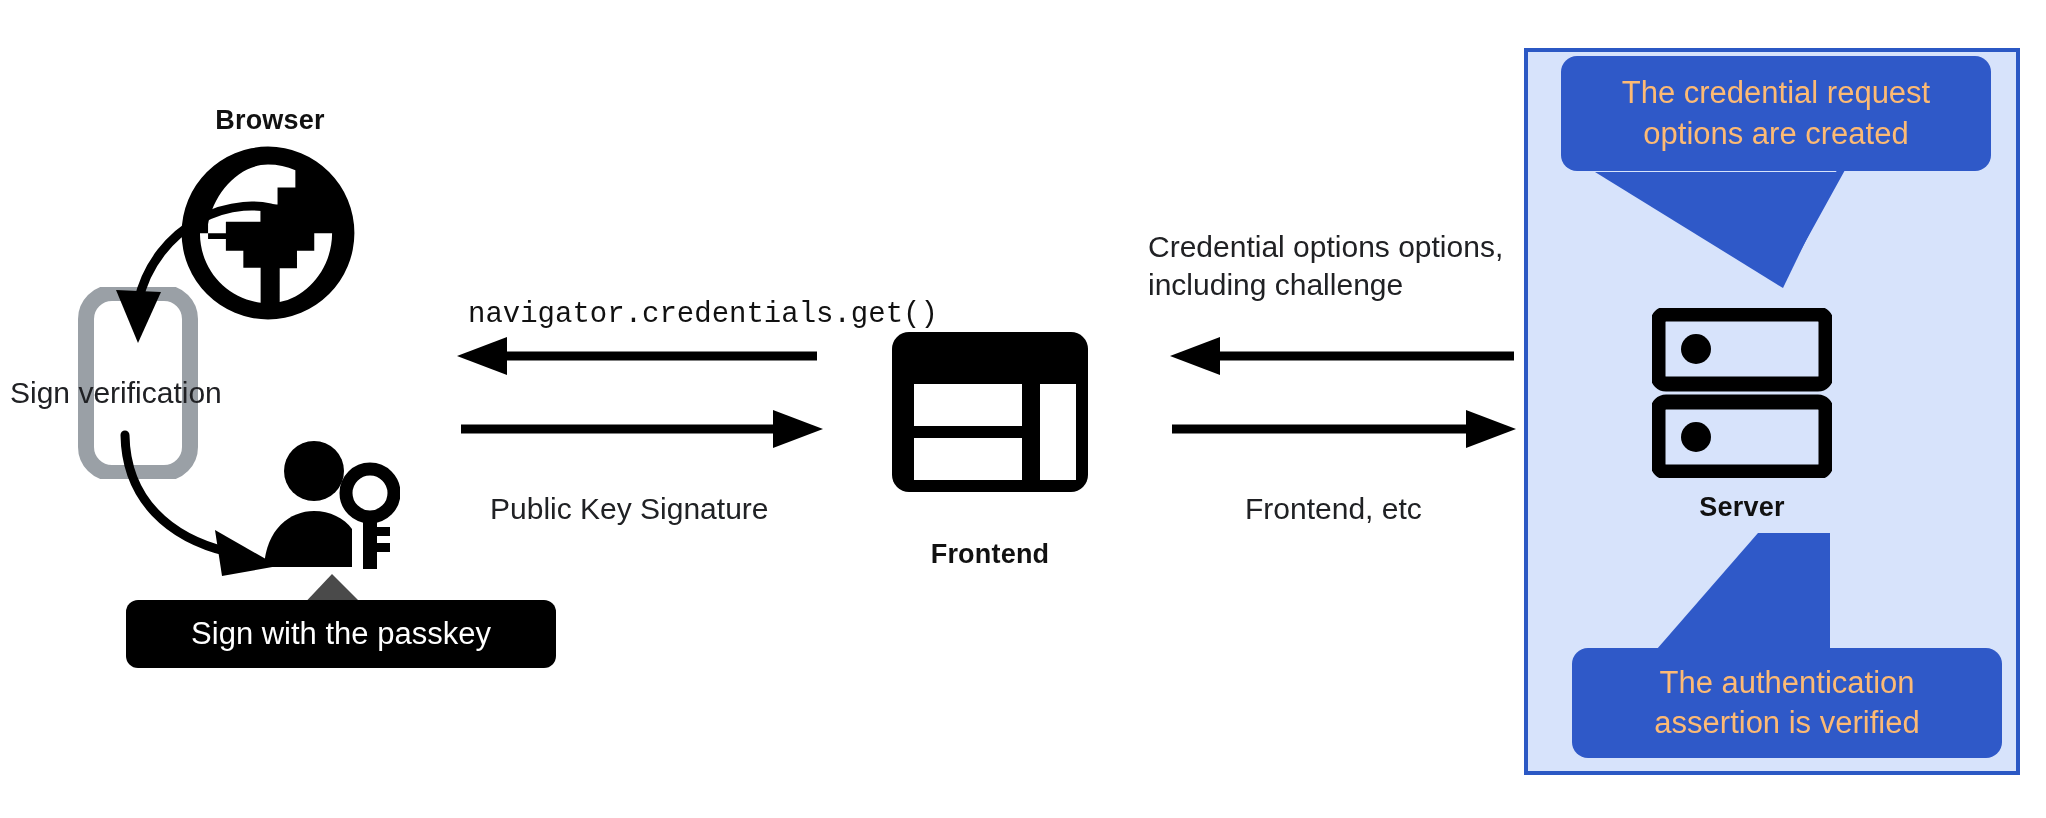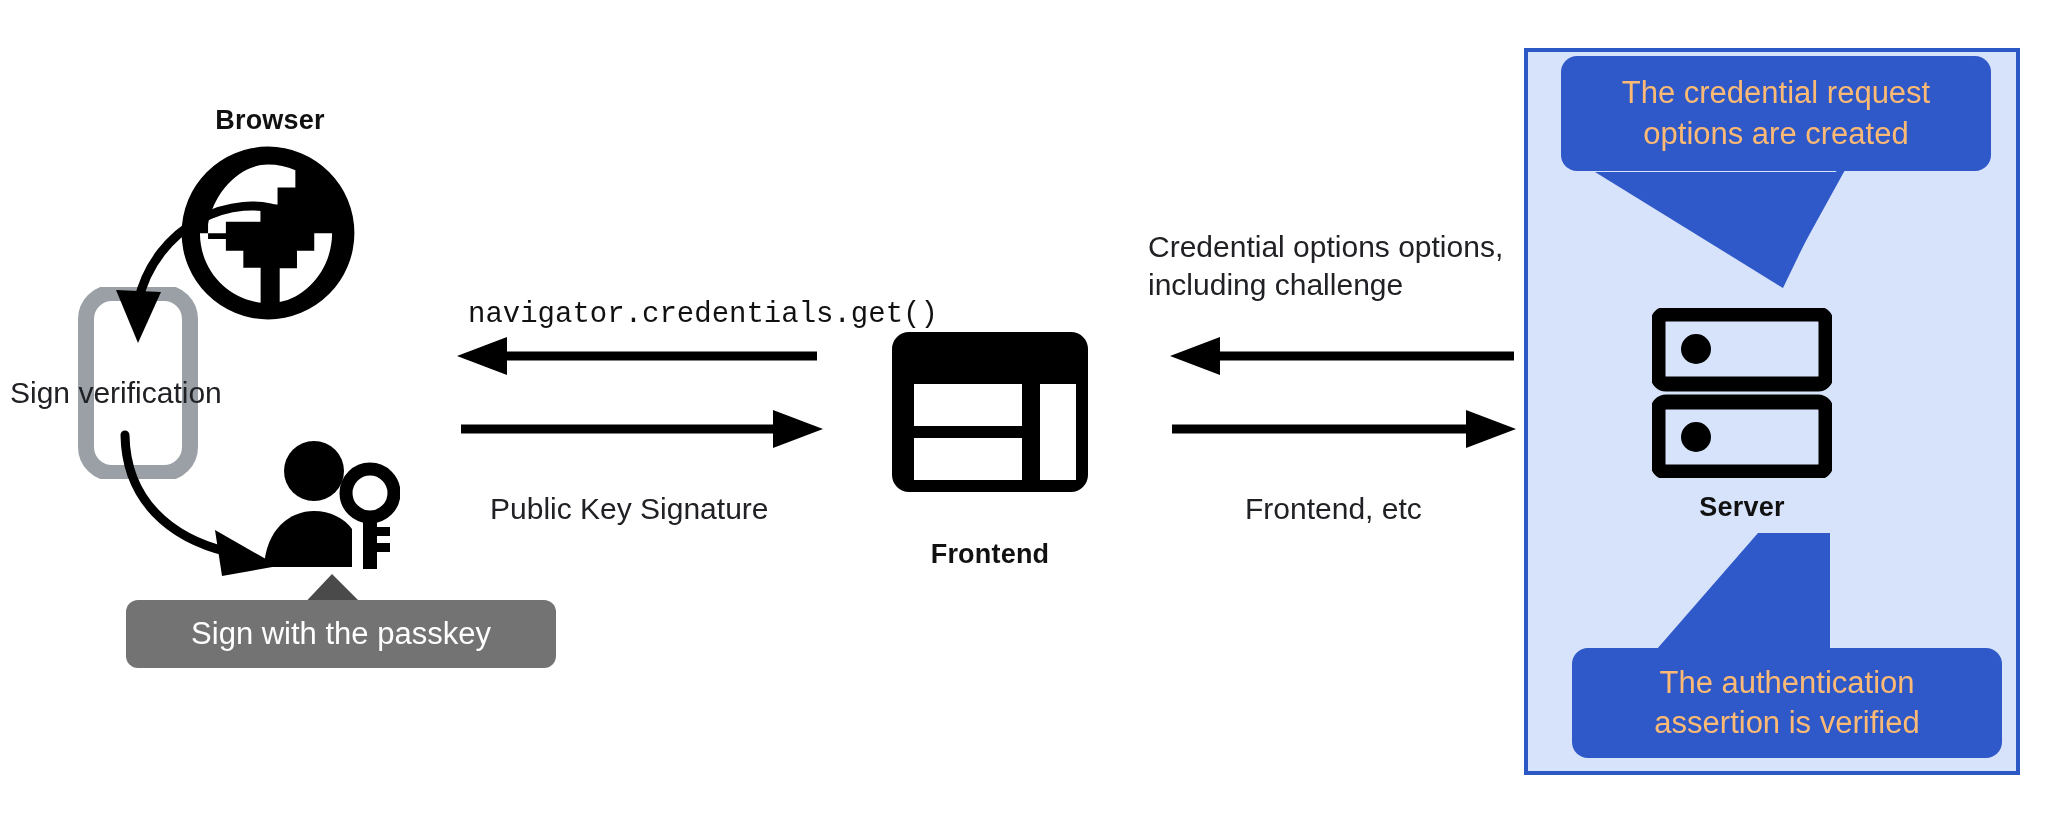--- a/index.html
+++ b/index.html
@@ -67,21 +67,21 @@
     line-height: 1.30;
     text-align: center;
     display: flex;
     align-items: center;
     justify-content: center;
     white-space: pre-line;
     box-sizing: border-box;
     padding: 8px 16px;
   }
   .callout-dark {
-    background: #737373;
+    background: #000000;
     border-radius: 12px;
     color: #ffffff;
     font-family: "Liberation Sans", sans-serif;
     font-size: 31px;
     display: flex;
     align-items: center;
     justify-content: center;
     white-space: nowrap;
     box-sizing: border-box;
     padding: 6px 22px;

